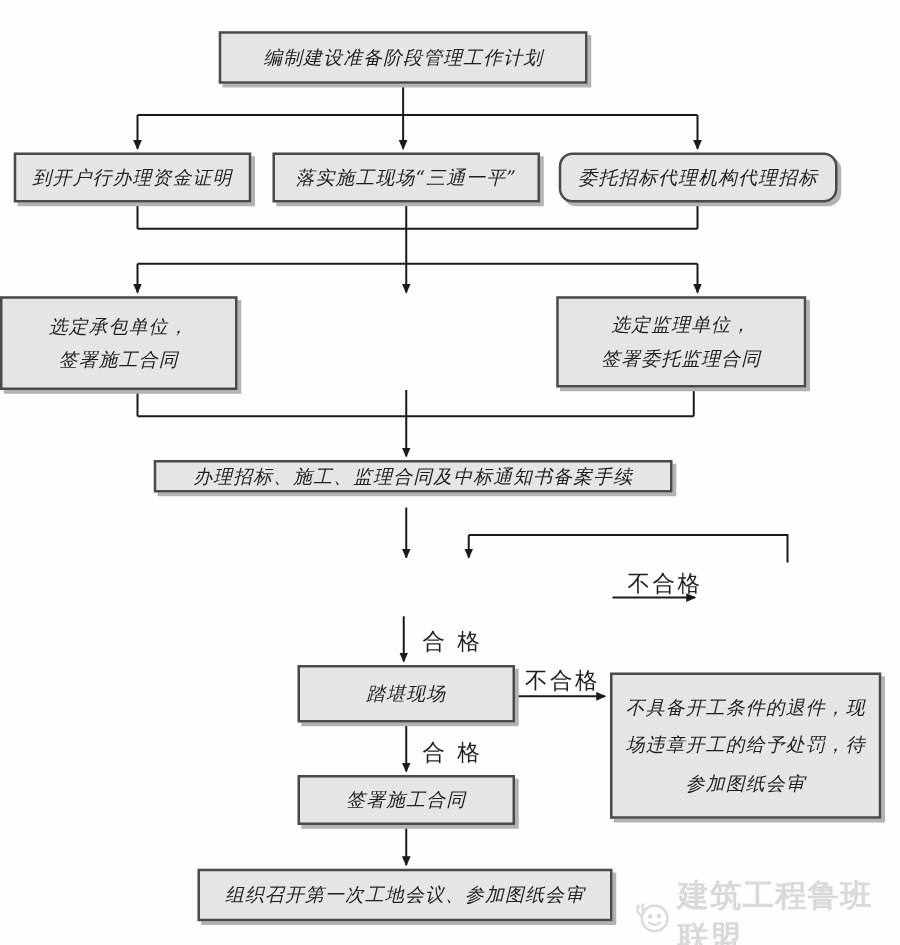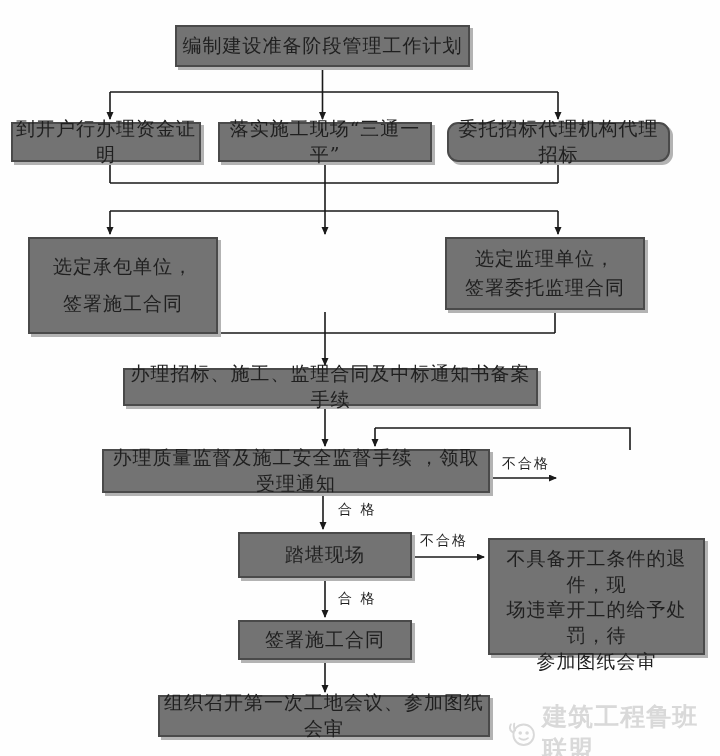--- a/index.html
+++ b/index.html
@@ -3,30 +3,31 @@
 <meta charset="utf-8">
 <style>
   html,body{margin:0;padding:0;background:#fff;}
   #canvas{
     position:relative;width:720px;height:756px;background:#fefefe;
     font-family:"DejaVu Serif","Liberation Serif",serif;
     color:#1f1f1f;overflow:hidden;
   }
   #connector-layer{position:absolute;left:0;top:0;z-index:1;}
   .node{
-    position:absolute;z-index:2;background:#737373;
+    position:absolute;z-index:2;background:#e5e5e5;
     border:2px solid #4a4a4a;box-shadow:3px 3px 0 #b3b3b3;
     display:flex;flex-direction:column;align-items:center;justify-content:center;
-    font-size:19px;letter-spacing:1px;text-align:center;box-sizing:border-box;
+    font-size:15px;letter-spacing:1px;text-align:center;box-sizing:border-box;
     line-height:1.35;
+    font-style:italic;
   }
   .node.multi2{justify-content:space-evenly;padding:4px 2px;}
   .node.multi3{justify-content:space-evenly;padding:6px 4px;}
   .edge-label{
-    position:absolute;z-index:3;font-size:14px;letter-spacing:2px;
+    position:absolute;z-index:3;font-size:18px;letter-spacing:2px;
     color:#1f1f1f;white-space:nowrap;
   }
   #watermark{
     position:absolute;left:504px;top:700px;z-index:2;display:flex;align-items:center;
     color:#d9d9d9;font-size:25px;font-weight:bold;letter-spacing:1px;
     user-select:none;
   }
   #watermark .logo{margin-right:4px;display:block;}
 </style>
 </head>
@@ -81,38 +82,35 @@
   </div>
 
   <div class="node" style="left:218px;top:122px;width:214px;height:40px;">
     <span>落实施工现场“三通一平”</span>
   </div>
 
   <div class="node" style="left:447px;top:122px;width:223px;height:40px;border-radius:11px;">
     <span>委托招标代理机构代理招标</span>
   </div>
 
-  <div class="node multi2" style="left:28px;top:237px;width:190px;height:97px;align-items:center;">
+  <div class="node multi2" style="left:0;top:237px;width:190px;height:75px;align-items:center;">
     <span>选定承包单位，</span>
     <span>签署施工合同</span>
   </div>
 
 
   <div class="node multi2" style="left:445px;top:237px;width:200px;height:73px;">
     <span>选定监理单位，</span>
     <span>签署委托监理合同</span>
   </div>
 
-  <div class="node" style="left:123px;top:368px;width:415px;height:38px;">
+  <div class="node" style="left:123px;top:368px;width:415px;height:26px;">
     <span>办理招标、施工、监理合同及中标通知书备案手续</span>
   </div>
 
-  <div class="node" style="left:102px;top:449px;width:388px;height:44px;">
-    <span>办理质量监督及施工安全监督手续 ，领取受理通知</span>
-  </div>
 
 
   <div class="node" style="left:238px;top:532px;width:174px;height:46px;">
     <span>踏堪现场</span>
   </div>
 
   <div class="node multi3" style="left:488px;top:538px;width:217px;height:117px;">
     <span>不具备开工条件的退件，现</span>
     <span>场违章开工的给予处罚，待</span>
     <span>参加图纸会审</span>

